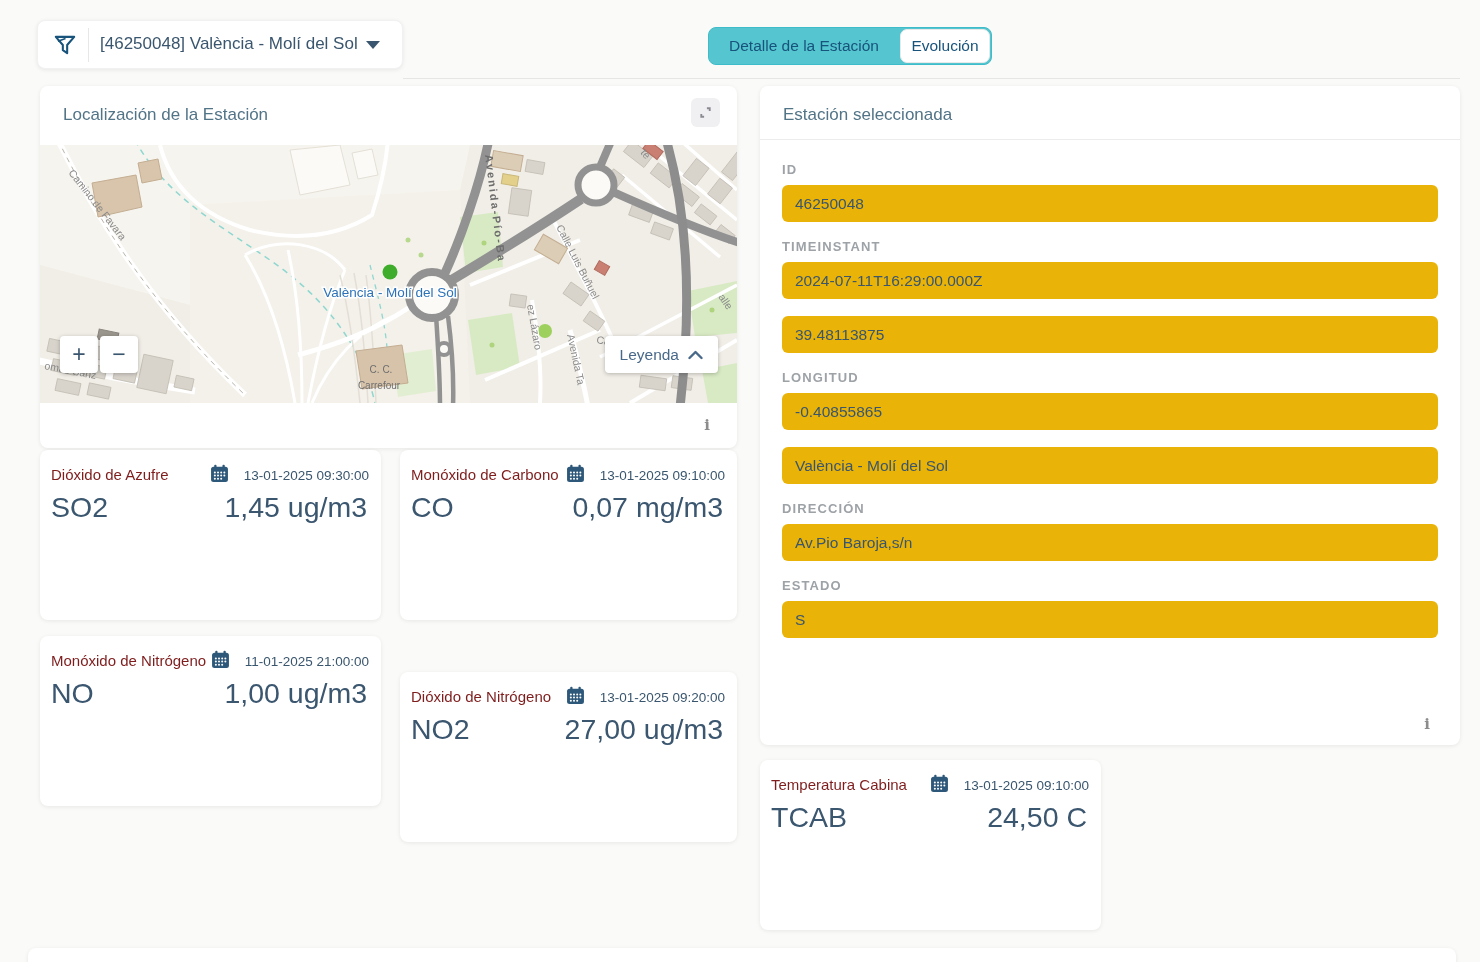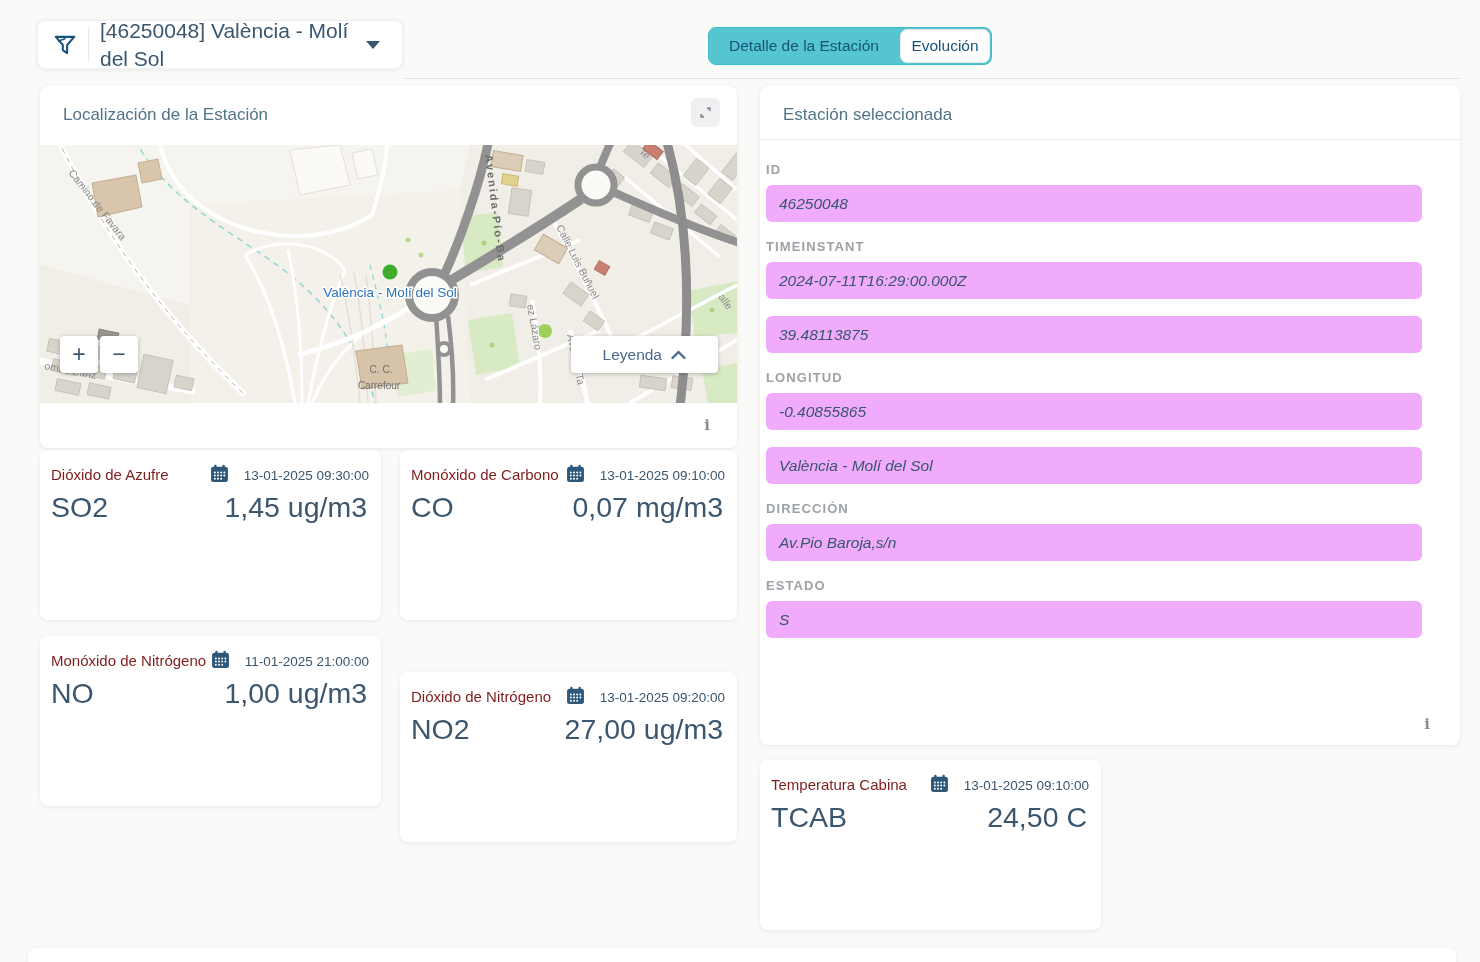--- a/index.html
+++ b/index.html
@@ -18,21 +18,21 @@
   }
   
   .station-select {
     left: 37px; top: 20px; width: 366px; height: 49px;
     display: flex; align-items: center;
     border: 1px solid #f1f1f1;
     cursor: pointer;
   }
   .filter-ic { width: 26px; height: 26px; margin: 0 10px 0 14px; flex: 0 0 auto; }
   .sel-divider { width: 1px; height: 34px; background: #e7e7e7; margin-right: 11px; }
-  .sel-text { font-size: 21px; line-height: 1.3; color: #3a566e; width: 258px; }
+  .sel-text { font-size: 17px; line-height: 1.3; color: #3a566e; width: 258px; }
   .sel-caret {
     width: 0; height: 0; margin-left: 8px;
     border-left: 7px solid transparent; border-right: 7px solid transparent;
     border-top: 8px solid #3a566e;
   }
   .tabs {
     position: absolute; left: 708px; top: 27px; height: 38px;
     display: flex; border: 1px solid #3fbcc9; border-radius: 8px;
     background: #55c5cf; overflow: hidden;
   }
@@ -57,42 +57,42 @@
   .map-wrap { position: absolute; left: 0; top: 59px; width: 697px; height: 258px; overflow: hidden; }
   .map-wrap svg { display: block; }
   .map-btn {
     position: absolute; background: #fff; border: none; border-radius: 4px;
     box-shadow: 0 1px 4px rgba(0,0,0,0.25); cursor: pointer;
     color: #3a566e; display: flex; align-items: center; justify-content: center;
   }
   .zoom-in  { left: 20px; top: 191px; width: 38px; height: 37px; font-size: 23px; font-weight: 300; }
   .zoom-out { left: 60px; top: 191px; width: 38px; height: 37px; font-size: 23px; font-weight: 300; }
   .legend-btn {
-    right: 19px; top: 191px; height: 37px; padding: 0 32px; gap: 9px;
+    right: 19px; top: 191px; height: 37px; padding: 0 15px; gap: 9px;
     font-size: 15.5px; color: #49698a; font-family: "Liberation Sans", sans-serif;
   }
   .info-i {
     position: absolute; font-family: "DejaVu Serif", serif; font-weight: bold;
     font-size: 15px; color: #8c8c8c; cursor: pointer; line-height: 1;
   }
   .map-info { right: 27px; bottom: 15px; }
   .panel-info { right: 30px; bottom: 13px; }
 
   
   .station-card { left: 760px; top: 86px; width: 700px; height: 659px; }
   .title-divider { position: absolute; left: 0; top: 53px; width: 100%; height: 1px; background: #ececec; }
-  .fields { position: absolute; left: 6px; top: 76px; width: 656px; }
+  .fields { position: absolute; left: 22px; top: 76px; width: 656px; }
   .field-label {
     font-size: 13px; font-weight: bold; color: #9da2a7; letter-spacing: 1.1px;
     margin-bottom: 8px;
   }
   .field-value {
-    height: 37px; background: #f0abfc; border-radius: 6px;
+    height: 37px; background: #eab308; border-radius: 6px;
     display: flex; align-items: center; padding-left: 13px;
-    font-size: 15.5px; color: #3a566e; margin-bottom: 17px; font-style: italic;
+    font-size: 15.5px; color: #3a566e; margin-bottom: 17px;
   }
 
   
   .sensor { width: 341px; height: 170px; }
   .s-head { display: flex; justify-content: space-between; align-items: flex-start; padding: 13px 12px 0 11px; }
   .s-name { font-size: 15px; color: #7f1d1d; padding-top: 3px; }
   .s-ts { display: flex; align-items: flex-start; gap: 15px; font-size: 13.5px; color: #3a566e; padding-top: 1px; }
   .s-ts span { padding-top: 4px; }
   .s-main { display: flex; justify-content: space-between; align-items: baseline; padding: 8px 14px 0 11px; }
   .s-code, .s-value { font-size: 28.5px; color: #3b566f; }

